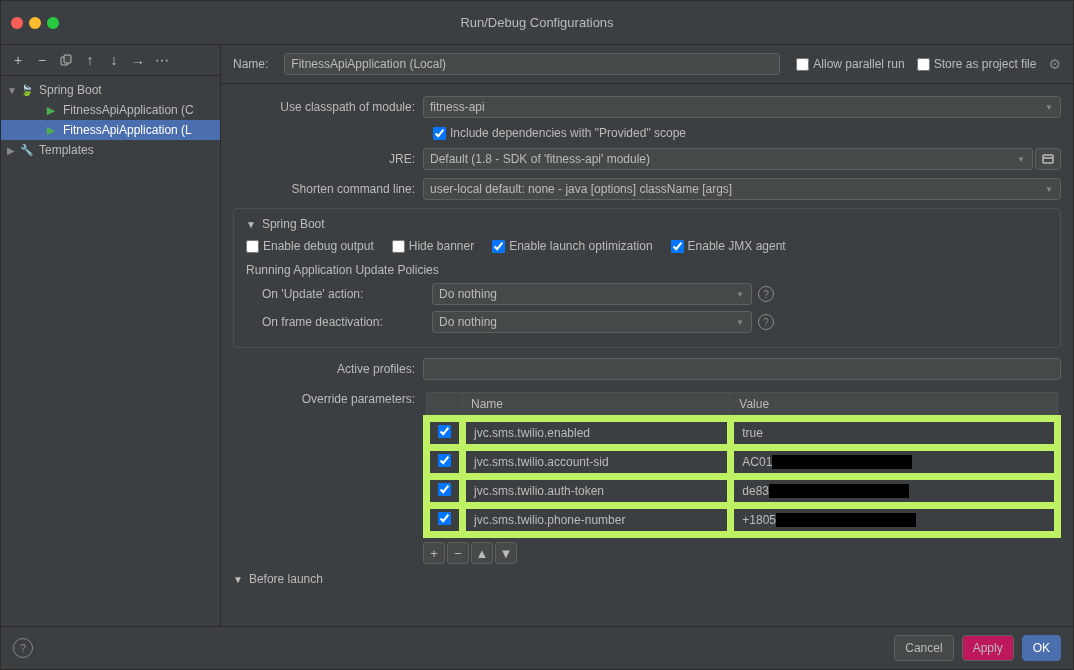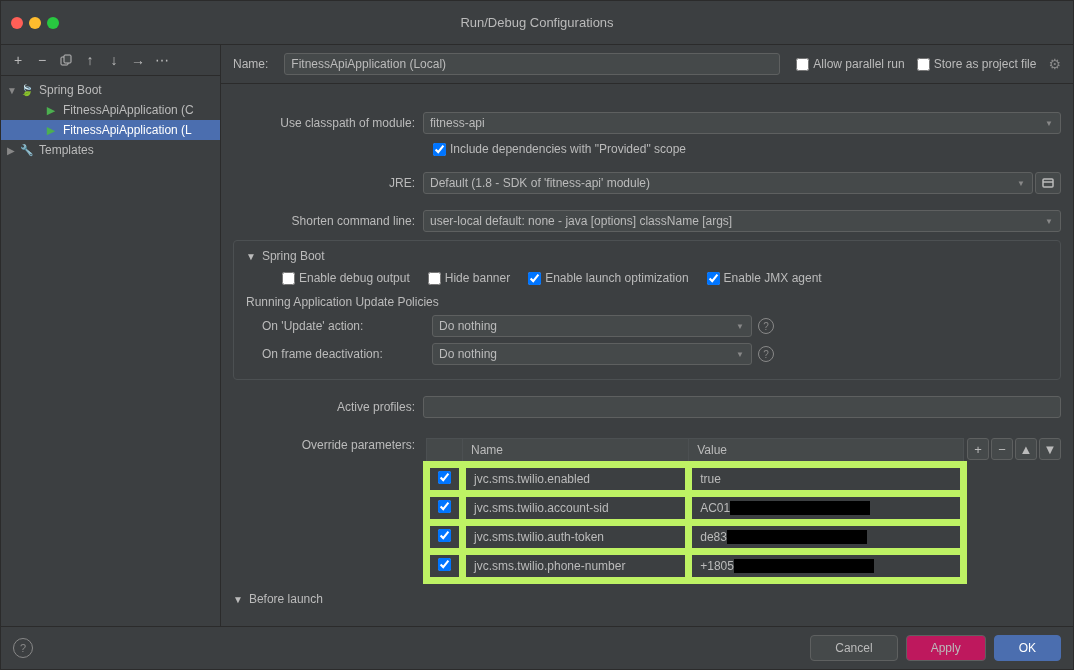--- a/index.html
+++ b/index.html
@@ -203,21 +203,20 @@
     .config-body {
       flex: 1;
       overflow-y: auto;
       padding: 12px;
     }
 
     .form-row {
       display: flex;
       align-items: center;
       margin-bottom: 8px;
-      margin-top: 16px;
     }
 
     .form-label {
       width: 190px;
       text-align: right;
       padding-right: 8px;
       color: #bbbbbb;
       flex-shrink: 0;
     }
 
@@ -303,21 +302,20 @@
       align-items: center;
       gap: 6px;
       margin-bottom: 8px;
     }
 
     .checkboxes-row {
       display: flex;
       align-items: flex-end;
       gap: 18px;
       flex-wrap: wrap;
-      margin-left: 36px;
     }
 
     .sub-section {
       margin-top: 10px;
     }
 
     .sub-section-title {
       color: #bbbbbb;
       margin-bottom: 6px;
     }
@@ -477,21 +475,21 @@
       color: #888;
       cursor: pointer;
     }
 
     .footer-btns {
       display: flex;
       gap: 8px;
     }
 
     .btn {
-      padding: 5px 24px;
+      padding: 5px 10px;
       border-radius: 4px;
       border: 1px solid #5e6060;
       cursor: pointer;
       font-size: 12px;
     }
 
     .btn-default {
       background: #45494a;
       color: #bbbbbb;
     }
@@ -718,21 +716,21 @@
 
             <div class="form-row">
               <span class="form-label">Active profiles:</span>
               <div class="form-control">
                 <input type="text" class="text-input" value="" style="">
               </div>
             </div>
 
             <div class="form-row" style="align-items:flex-start; margin-bottom:0;">
               <span class="form-label" style="padding-top:4px;">Override parameters:</span>
-              <div class="form-control" style="align-items:stretch;">
+              <div class="form-control" style="flex-direction:column; align-items:stretch;">
                 <table class="override-table">
                   <thead>
                     <tr>
                       <th class="td-check"></th>
                       <th class="td-name">Name</th>
                       <th class="td-value">Value</th>
                     </tr>
                   </thead>
                   <tbody id="override-table-body">
 

